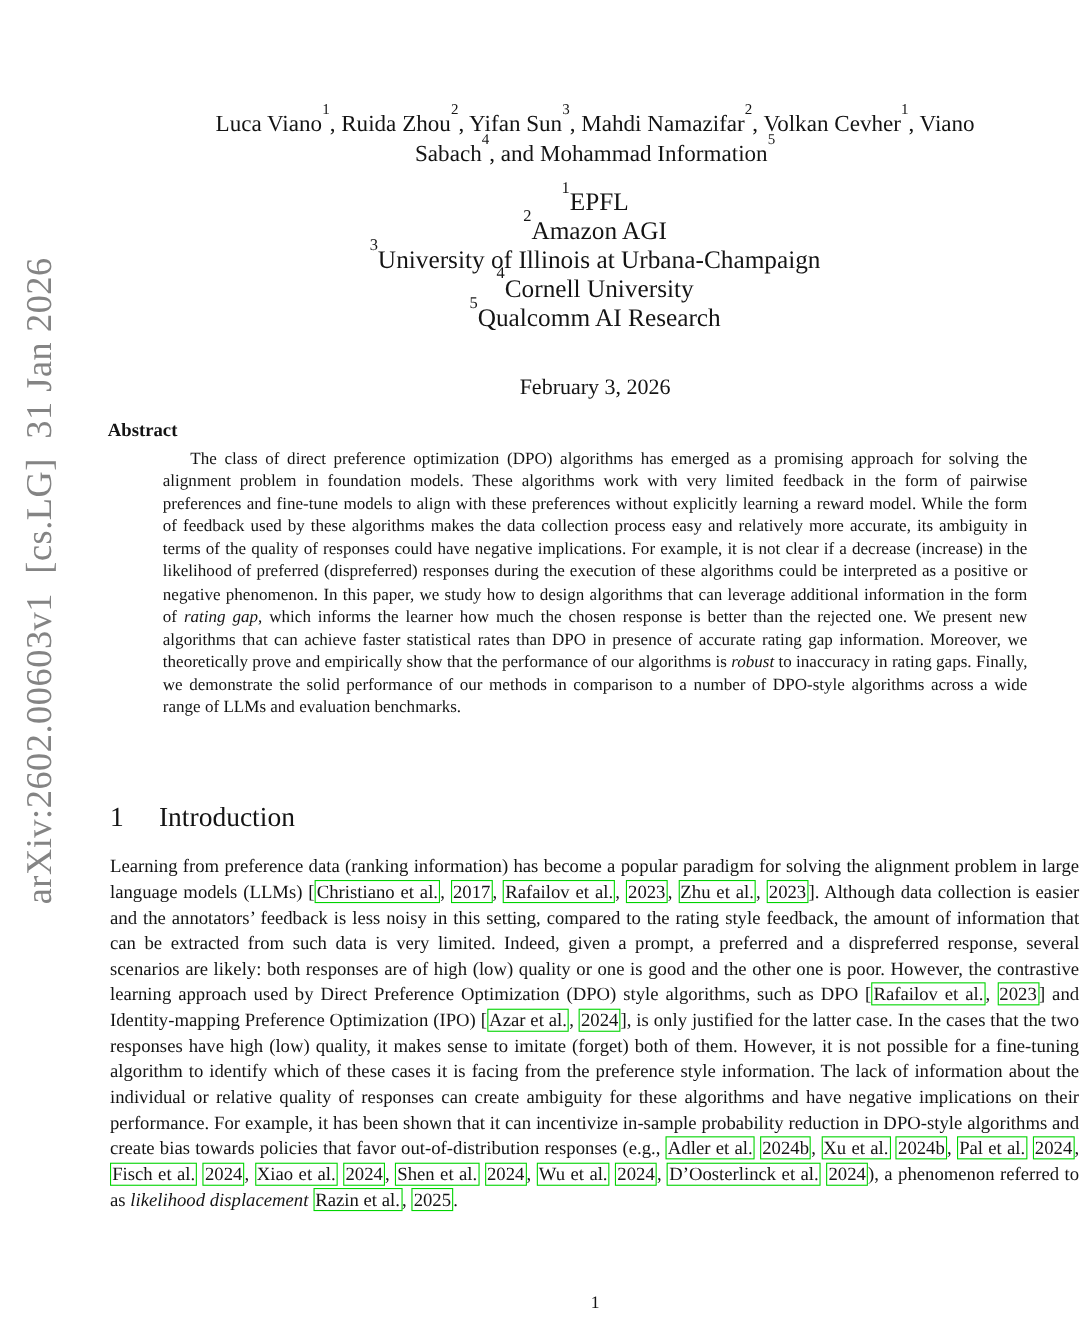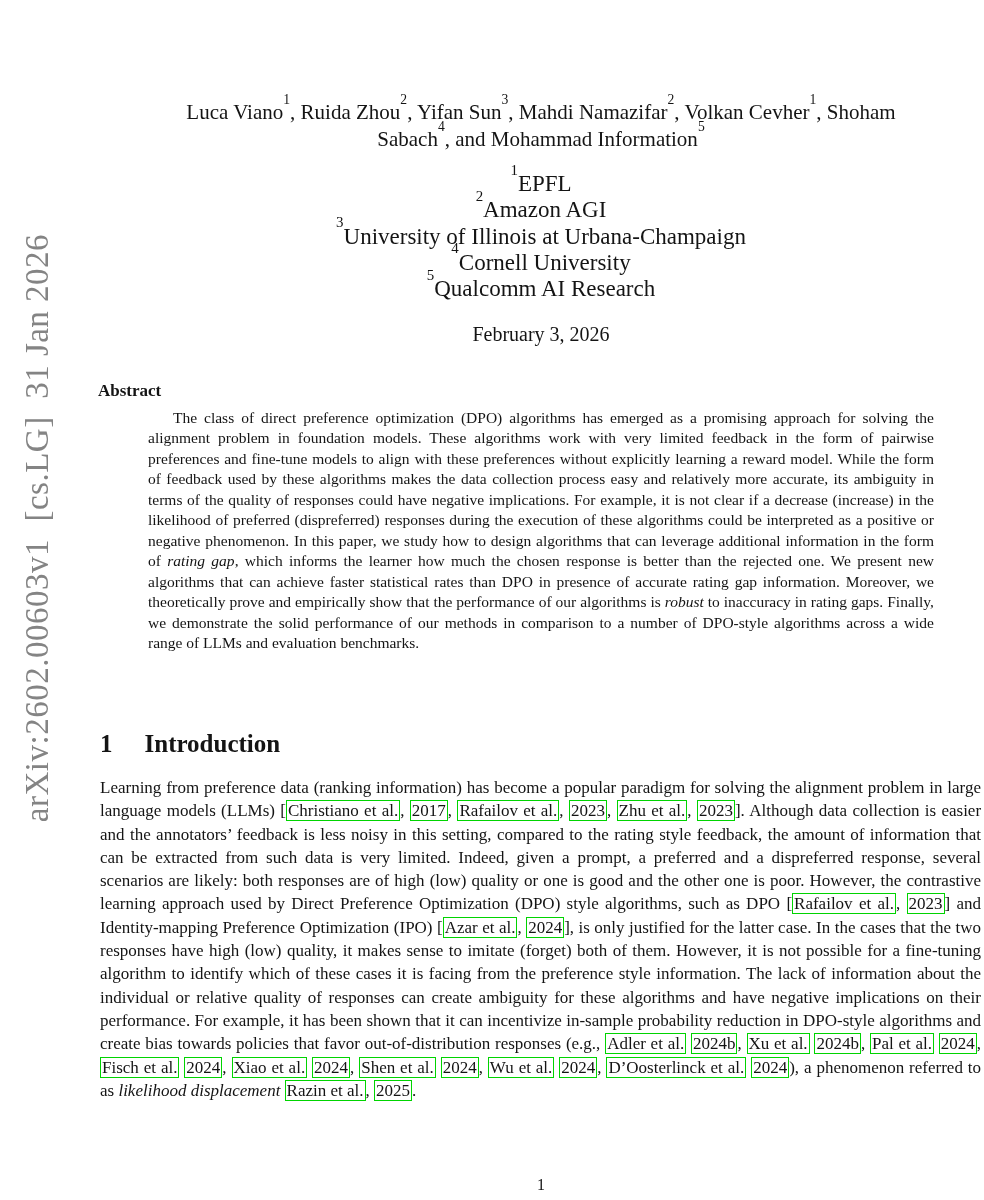--- a/index.html
+++ b/index.html
@@ -23,35 +23,35 @@
   }
   .authors {
     position:absolute; top:99px; left:98px; width:886px;
     text-align:center; font-size:21px; line-height:27px;
   }
   .affiliations {
     position:absolute; top:171px; left:98px; width:886px;
     text-align:center; font-size:23px; line-height:26.3px;
   }
   .date {
-    position:absolute; top:323px; left:98px; width:886px;
+    position:absolute; top:341px; left:98px; width:886px;
     text-align:center; font-size:20px;
   }
   .abstract-heading {
     position:absolute; top:381px; left:98px; width:886px;
     font-size:17px; font-weight:bold;
   }
   .abstract-body {
     position:absolute; top:408px; left:148px; width:786px;
     font-size:15.5px; line-height:20.45px;
     text-align:justify; text-indent:25px; hyphens:none;
   }
   .section-heading {
     position:absolute; top:730px; left:100px; width:881px;
-    margin:0; font-size:25px; font-weight:bold;
+    margin:0; font-size:25px; font-weight:normal;
   }
   .section-number { display:inline-block; margin-right:32px; }
   .intro-body {
     position:absolute; top:776px; left:100px; width:881px;
     font-size:17px; line-height:23.3px;
     text-align:justify; hyphens:none;
   }
   .page-number {
     position:absolute; top:1176px; left:98px; width:886px;
     text-align:center; font-size:16px;
@@ -66,21 +66,21 @@
 </style>
 </head>
 <body>
 
 <div class="page">
 
   <div class="watermark">arXiv:2602.00603v1  [cs.LG]  31 Jan 2026</div>
 
 
   <div class="authors">
-    <div><span>Luca Viano</span><sup class="sup">1</sup><span>, Ruida Zhou</span><sup class="sup">2</sup><span>, Yifan Sun</span><sup class="sup">3</sup><span>, Mahdi Namazifar</span><sup class="sup">2</sup><span>, Volkan Cevher</span><sup class="sup">1</sup><span>, Shoham</span></div>
+    <div><span>Luca Viano</span><sup class="sup">1</sup><span>, Ruida Zhou</span><sup class="sup">2</sup><span>, Yifan Sun</span><sup class="sup">3</sup><span>, Mahdi Namazifar</span><sup class="sup">2</sup><span>, Volkan Cevher</span><sup class="sup">1</sup><span>, Viano</span></div>
     <div><span>Sabach</span><sup class="sup">4</sup><span>, and Mohammad Information</span><sup class="sup">5</sup></div>
   </div>
 
   <div class="affiliations">
     <div><sup class="sup">1</sup><span>EPFL</span></div>
     <div><sup class="sup">2</sup><span>Amazon AGI</span></div>
     <div><sup class="sup">3</sup><span>University of Illinois at Urbana-Champaign</span></div>
     <div><sup class="sup">4</sup><span>Cornell University</span></div>
     <div><sup class="sup">5</sup><span>Qualcomm AI Research</span></div>
   </div>

